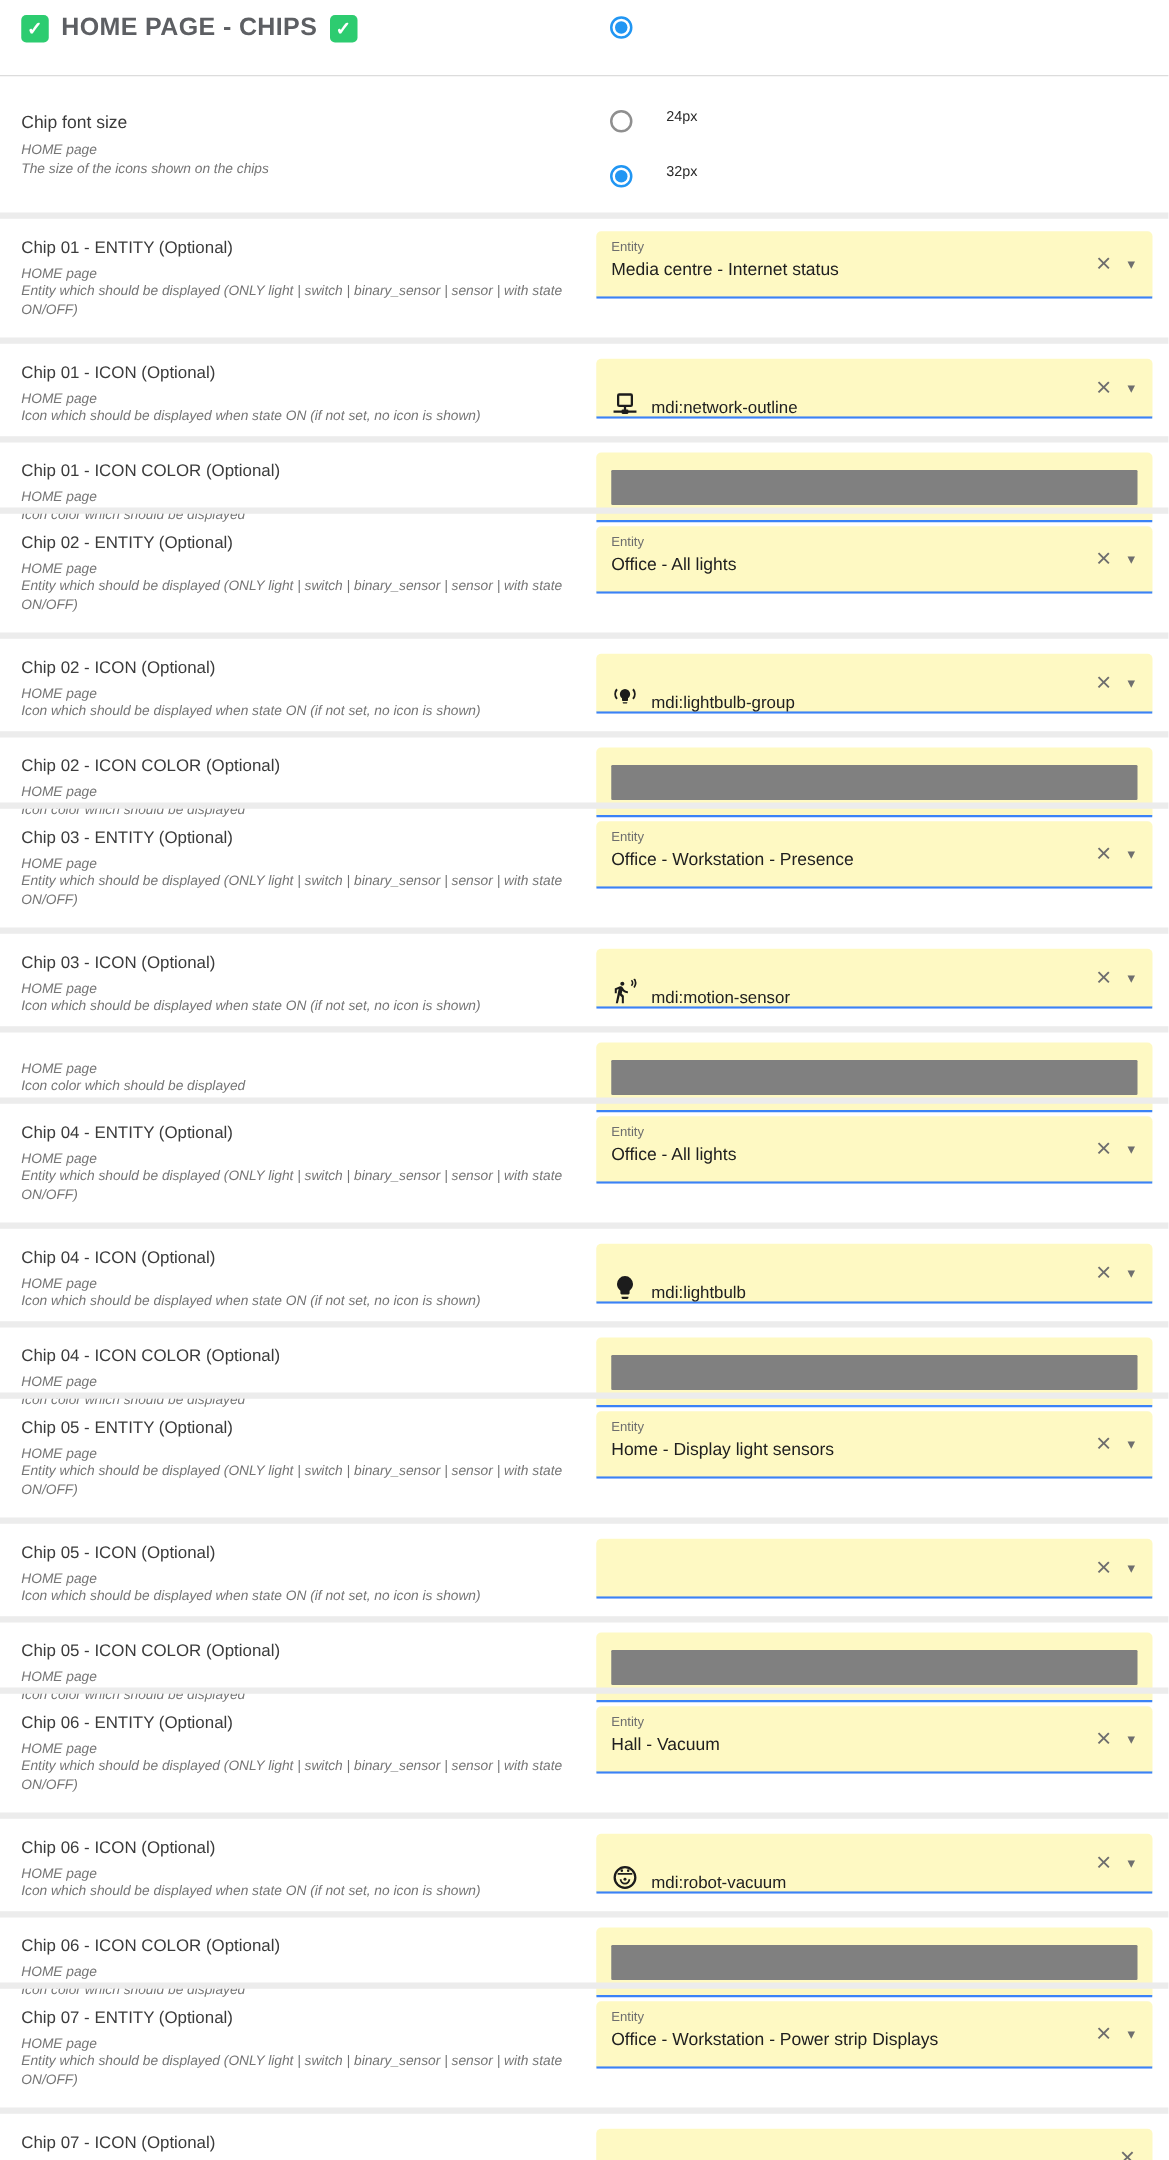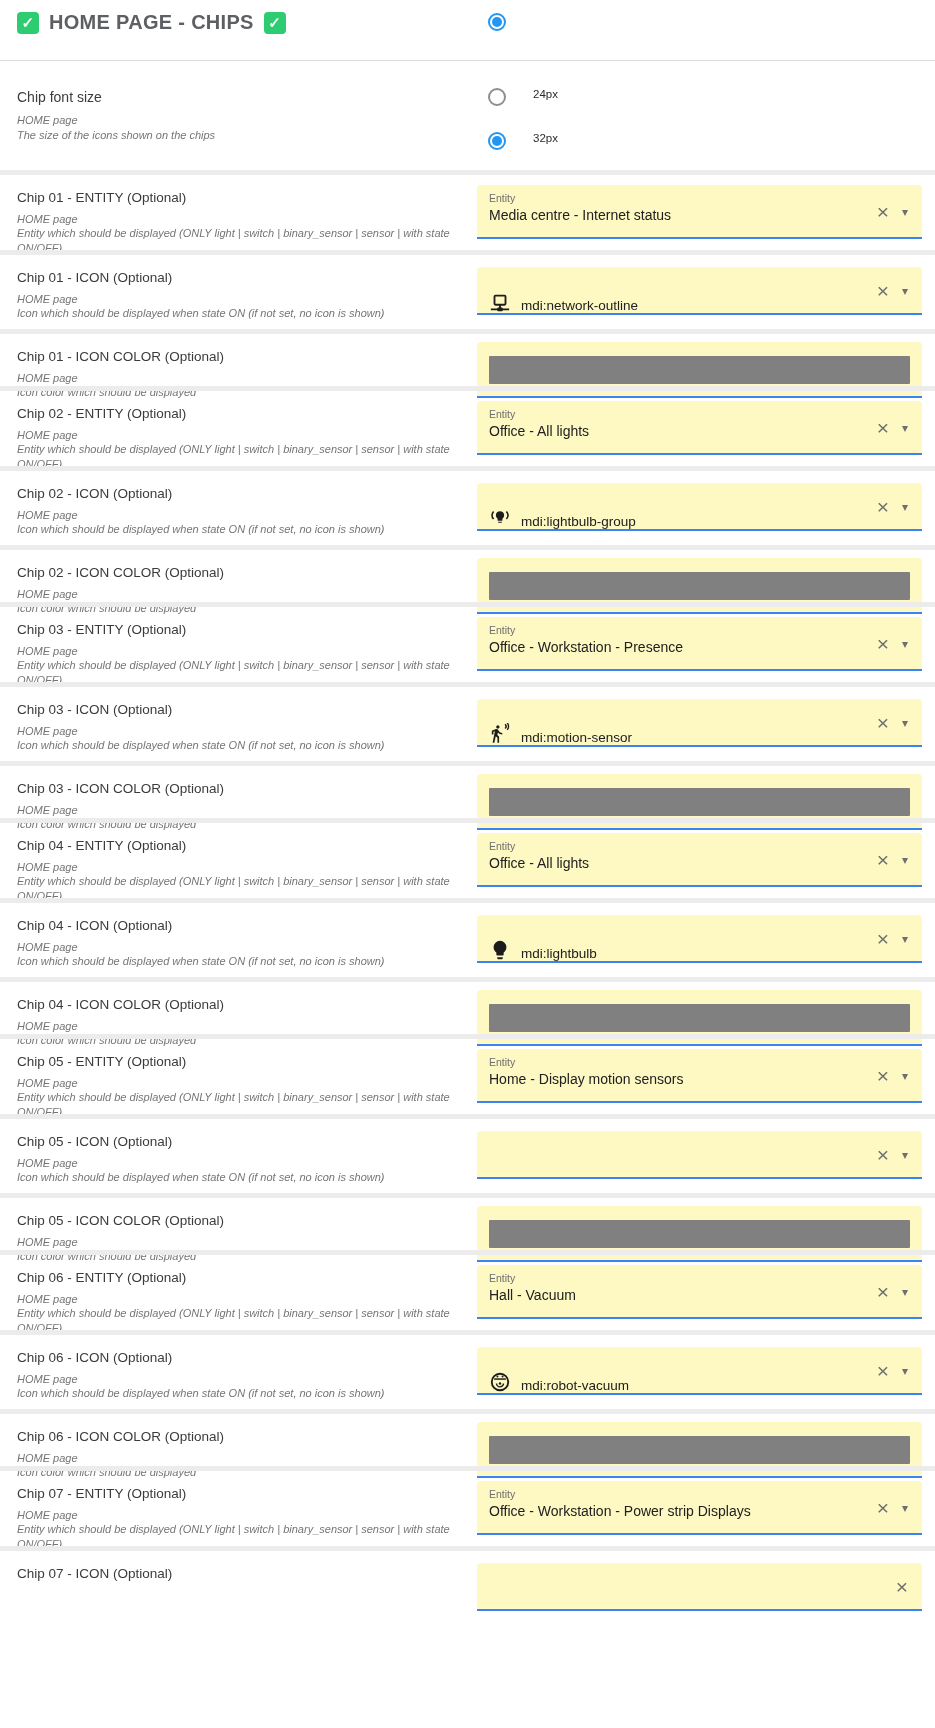--- a/index.html
+++ b/index.html
@@ -27,21 +27,21 @@
   .fontsize-row { position:relative; height:110px; border-top:1px solid #dcdcdc; }
   .fs-left { position:absolute; left:17px; top:28px; width:434px; }
   .fs-label { font-size:14px; color:#3b3b3b; }
   .fs-subtitle, .fs-desc { font-style:italic; font-size:11px; color:#757575; line-height:1.32; }
   .fs-subtitle { margin-top:8px; }
   .fs-options { position:absolute; left:488px; top:27px; display:flex; flex-direction:column; gap:26px; }
   .option { display:flex; align-items:flex-start; gap:27px; }
   .option-label { font-size:11.5px; color:#2b2b2b; }
   
   .rows .row { position:relative; border-top:5px solid #ececec; }
-  .rows .row.entity { height:80px; }
+  .rows .row.entity { height:100px; }
   .rows .row.icon   { height:79px; }
   .rows .row.color  { height:57px; }
   .row-left { position:absolute; left:17px; top:15px; width:436px; }
   .row-label { font-size:13.5px; color:#3b3b3b; }
   .row-subtitle, .row-desc { font-style:italic; font-size:11px; color:#757575; line-height:1.3; }
   .row-subtitle { margin-top:7px; }
   .row-right { position:absolute; left:477px; width:445px; top:10px; }
   .row.icon  .row-right { top:12px; }
   .row.color .row-right { top:8px; }
   .field {
@@ -248,21 +248,20 @@
 
         <div class="controls">
           <span class="x-glyph">×</span>
           <span class="caret-glyph">▾</span>
         </div>
       </div>
     </div>
   </div>
       <div class="row color">
     <div class="row-left">
-      <div class="row-label">Chip 03 - ICON COLOR (Optional)</div>
       <div class="row-subtitle">HOME page</div>
       <div class="row-desc">Icon color which should be displayed</div>
     </div>
     <div class="row-right">
       <div class="field color">
 
         <div class="swatch" style="background: rgb(128, 128, 128);"></div>
 
       </div>
     </div>
@@ -324,21 +323,21 @@
   </div>
       <div class="row entity">
     <div class="row-left">
       <div class="row-label">Chip 05 - ENTITY (Optional)</div>
       <div class="row-subtitle">HOME page</div>
       <div class="row-desc">Entity which should be displayed (ONLY light | switch | binary_sensor | sensor | with state ON/OFF)</div>
     </div>
     <div class="row-right">
       <div class="field entity">
         <span class="field-label">Entity</span>
-        <span class="field-value">Home - Display motion sensors</span>
+        <span class="field-value">Home - Display light sensors</span>
 
         <div class="controls">
           <span class="x-glyph">×</span>
           <span class="caret-glyph">▾</span>
         </div>
       </div>
     </div>
   </div>
       <div class="row icon">
     <div class="row-left">

